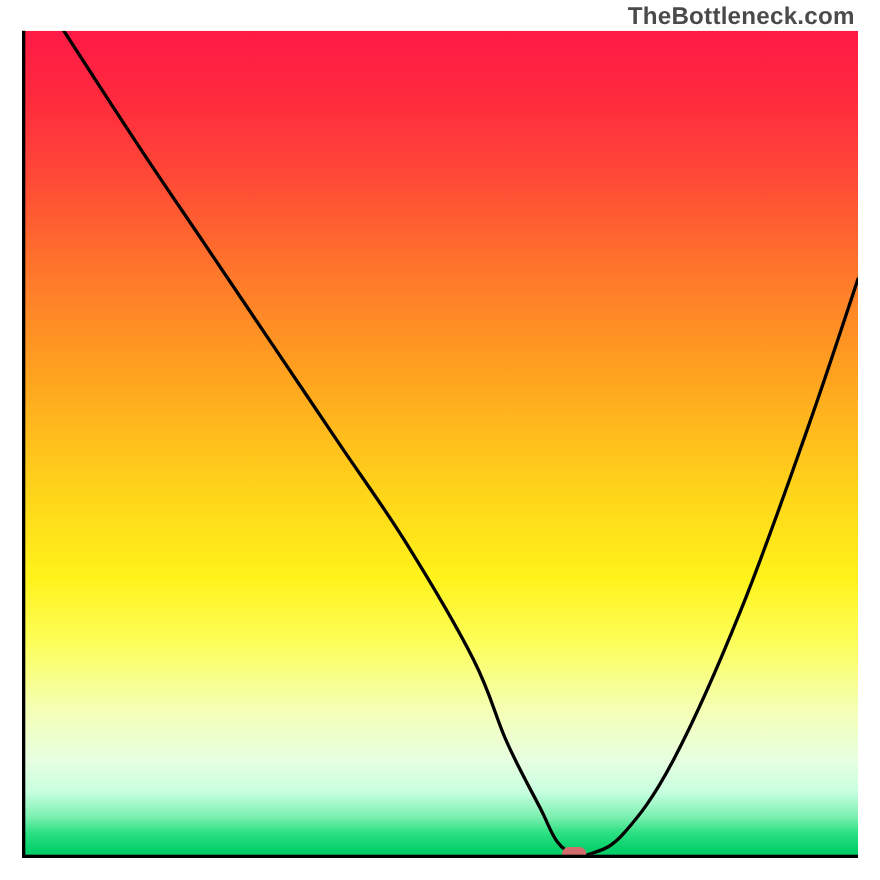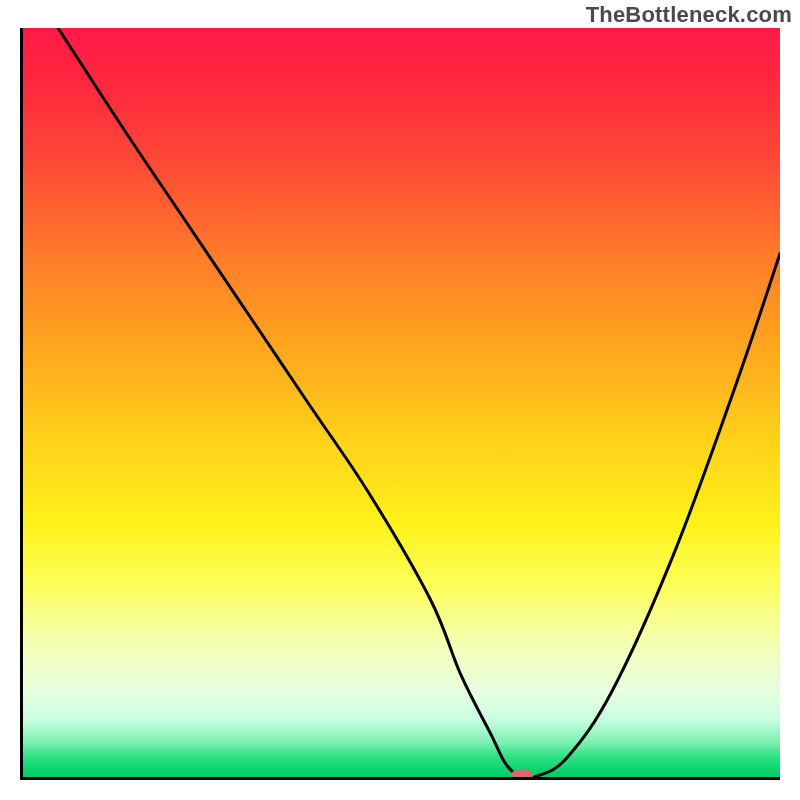--- a/index.html
+++ b/index.html
@@ -12,21 +12,21 @@
     background: #ffffff;
   }
   .frame {
     position: relative;
     width: 800px;
     height: 800px;
   }
   .watermark {
     position: absolute;
     top: 2px;
-    right: 8px;
+    right: 23px;
     font-size: 22px;
     font-weight: 600;
     color: #4a4a4a;
     letter-spacing: 0.2px;
     z-index: 10;
   }
   .plot-area {
     position: absolute;
     left: 20px;
     top: 28px;

